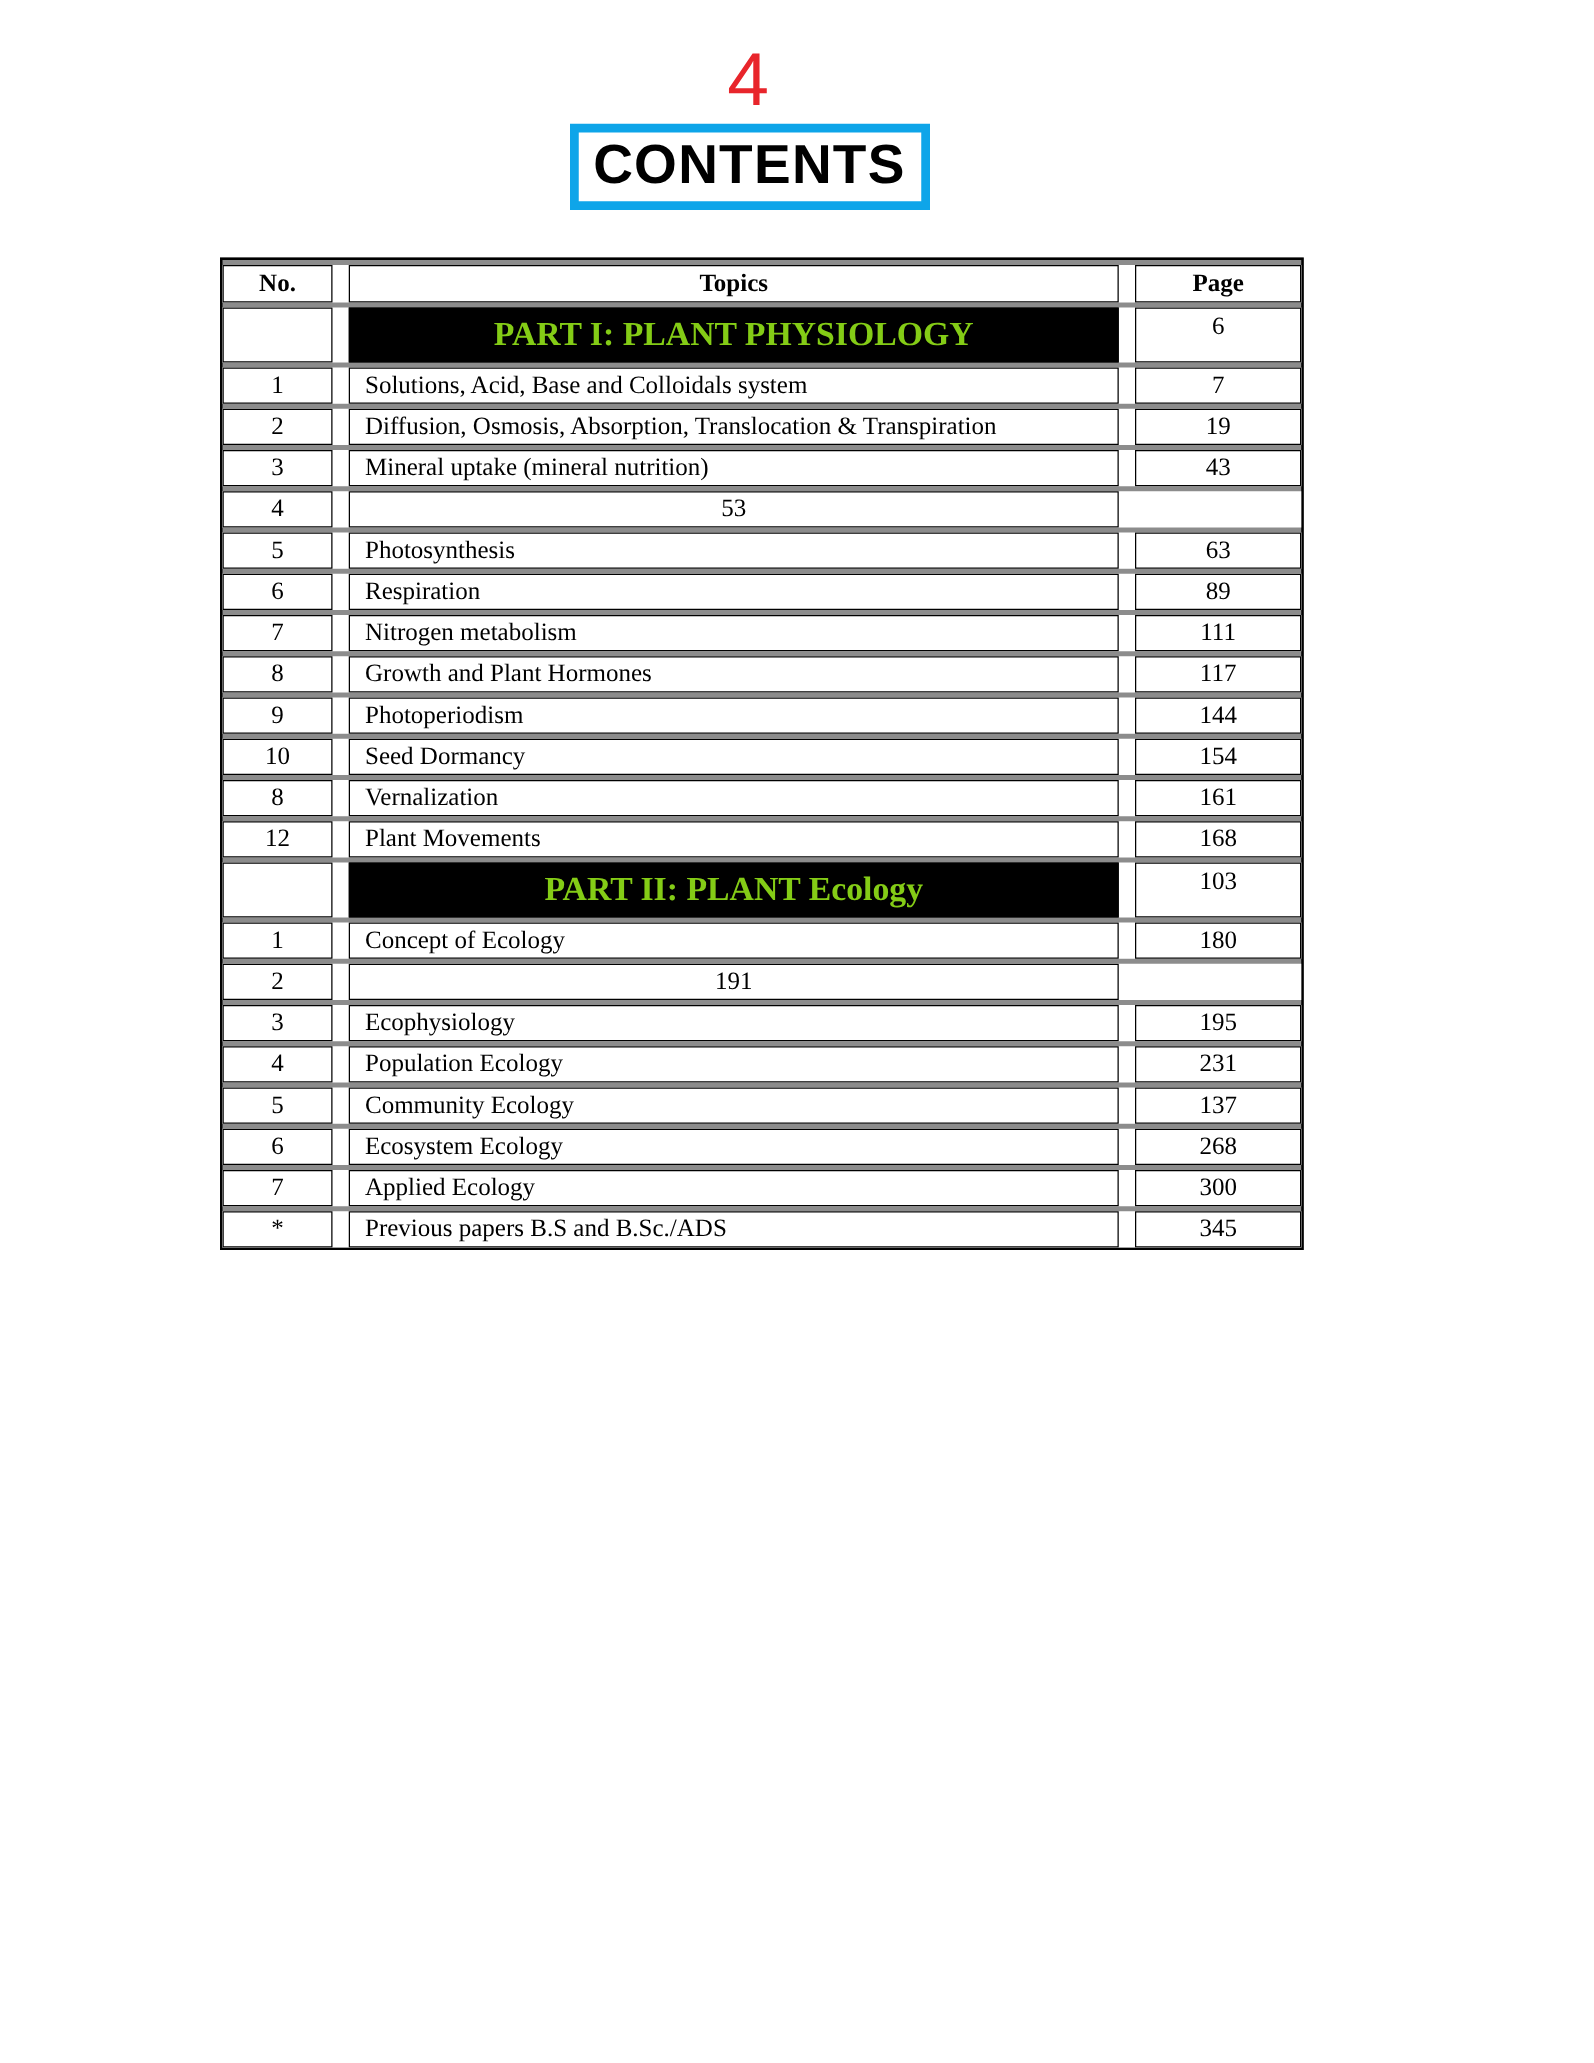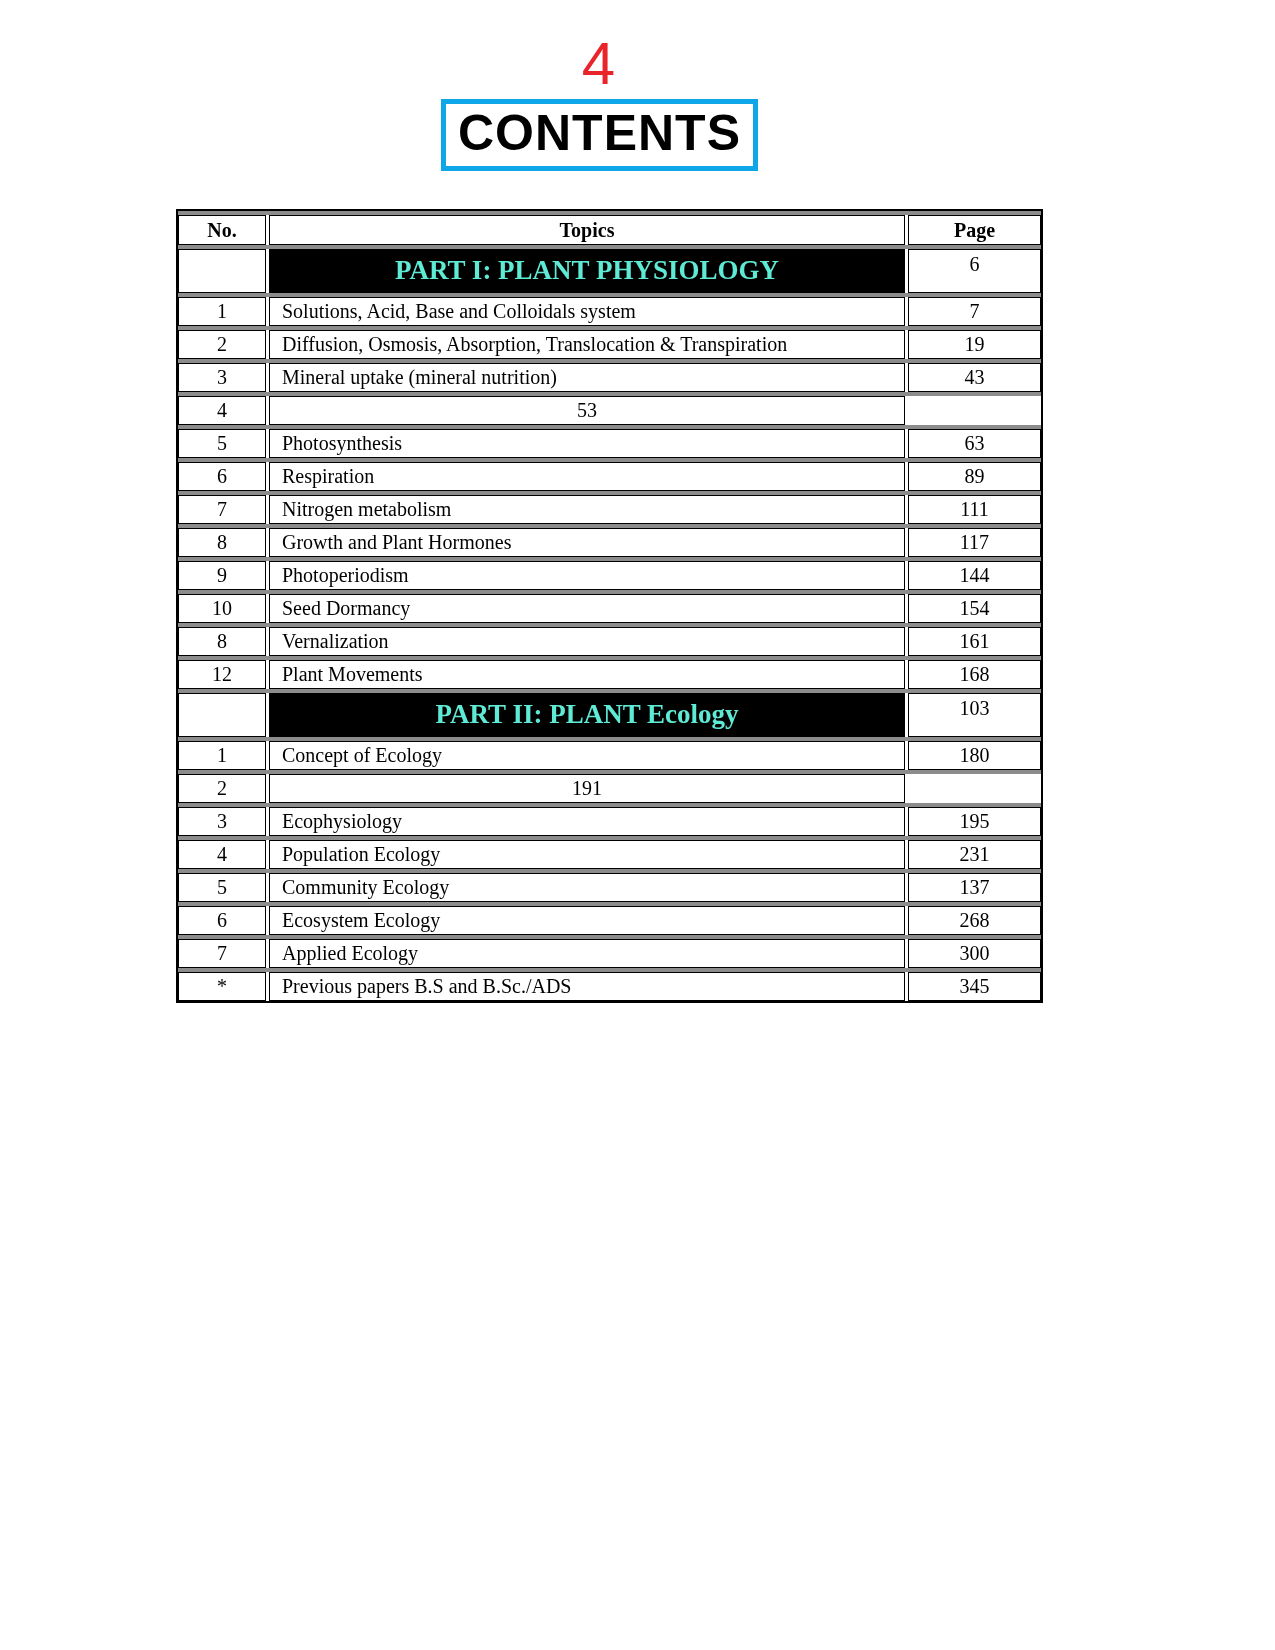--- a/index.html
+++ b/index.html
@@ -29,41 +29,41 @@
     color: #e8252b;
     font-weight: 400;
   }
   .contents-box-wrap {
     text-align: center;
     transform: translateX(-10px);
     margin-top: 5px;
   }
   .contents-box {
     display: inline-block;
-    border: 5px solid #0ea5e9;
+    border: 7px solid #0ea5e9;
     padding: 1px 12px 3px 12px;
     font-family: "Liberation Sans", sans-serif;
     font-weight: 900;
-    font-size: 50px;
+    font-size: 44px;
     letter-spacing: 1px;
     line-height: 1.15;
   }
   .toc-table {
     margin-top: 38px;
     border: 2px solid #000;
     background: #8c8c8c;          
     display: flex;
     flex-direction: column;
     row-gap: 4px;
     padding-top: 4px;
   }
   .toc-row {
     display: grid;
     grid-template-columns: 88px 1fr 133px;
-    column-gap: 3px;              
+    column-gap: 13px;              
     background: #ffffff;
   }
   .cell {
     border: 1px solid #000;
     background: #ffffff;
     display: flex;
     align-items: center;
     justify-content: center;
     min-height: 27px;
     font-size: 20px;
@@ -75,21 +75,21 @@
   }
   .toc-row.head .cell {
     font-weight: bold;
     min-height: 28px;
   }
   .toc-row.part .cell {
     min-height: 40px;
   }
   .toc-row.part .cell.topic {
     background: #000000;
-    color: #5eead4;
+    color: #84cc16;
     justify-content: center;
     padding-left: 0;
     font-weight: bold;
     font-size: 27px;
   }
   .toc-row.part .cell.page {
     align-items: flex-start;
     padding-top: 2px;
   }
 </style>

